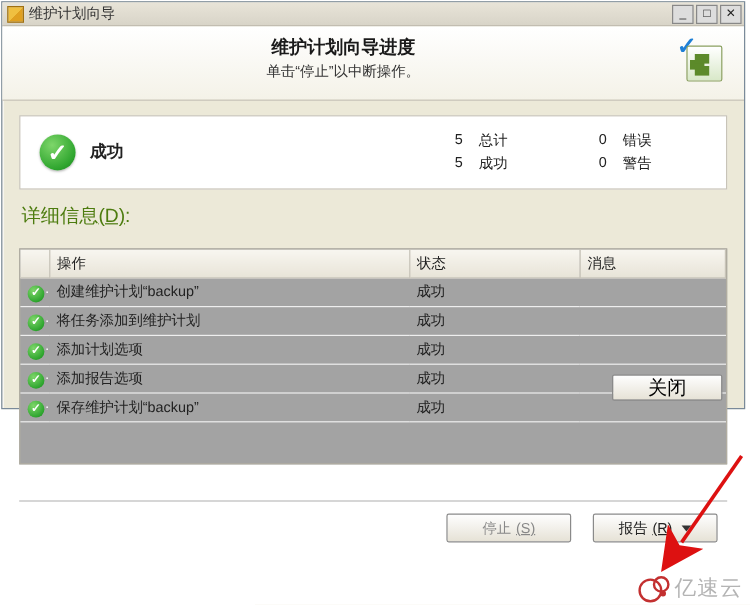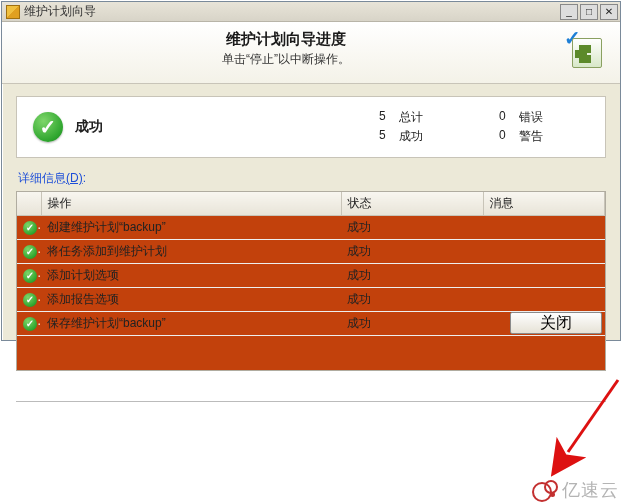--- a/index.html
+++ b/index.html
@@ -106,25 +106,25 @@
   .summary .stats {
     display:grid;
     grid-template-columns: 20px 60px 40px 20px 60px;
     row-gap:2px;
     font-size:12px; color:#222;
     margin-left:auto;
     margin-right:10px;
   }
   .summary .stats span { white-space:nowrap; }
 
-  .details-label { font-size:12px; color:#1d4ed8; margin:12px 2px 4px; }
+  .details-label { font-size:16px; color:#4d7c0f; margin:12px 2px 16px; }
   .details-label .ul { text-decoration:underline; }
 
   .grid {
-    background:#c2410c;
+    background:#a3a3a3;
     border:1px solid #b0aca0;
     height:180px;
   }
   .grid table { width:100%; border-collapse:collapse; table-layout:fixed; }
   .grid th {
     background:linear-gradient(#f8f6f0,#e8e4d8);
     border:1px solid #c8c4b8;
     border-top:none; border-left:none;
     text-align:left;
     font-weight:normal;
@@ -310,20 +310,31 @@
               <td class="icon-cell"><span class="row-check">✓</span></td>
               <td>保存维护计划“backup”</td>
               <td>成功</td>
               <td></td>
             </tr>
           </tbody>
       </table>
     </div>
 
     <hr class="hr">
+    <div class="btn-row">
+      <div class="btn disabled">
+        <span>停止</span>
+          <span class="ul">(S)</span>
+      </div>
+      <div class="btn">
+        <span>报告</span>
+          <span class="ul">(R)</span>
+        <span class="caret"></span>
+      </div>
+    </div>
   </div>
 
   <div class="close-row">
     <div class="close-btn">关闭</div>
   </div>
 </div>
 
 <svg class="arrow-svg">
   <defs>
     <marker id="ah" markerWidth="12" markerHeight="12" refX="2" refY="6" orient="auto">

